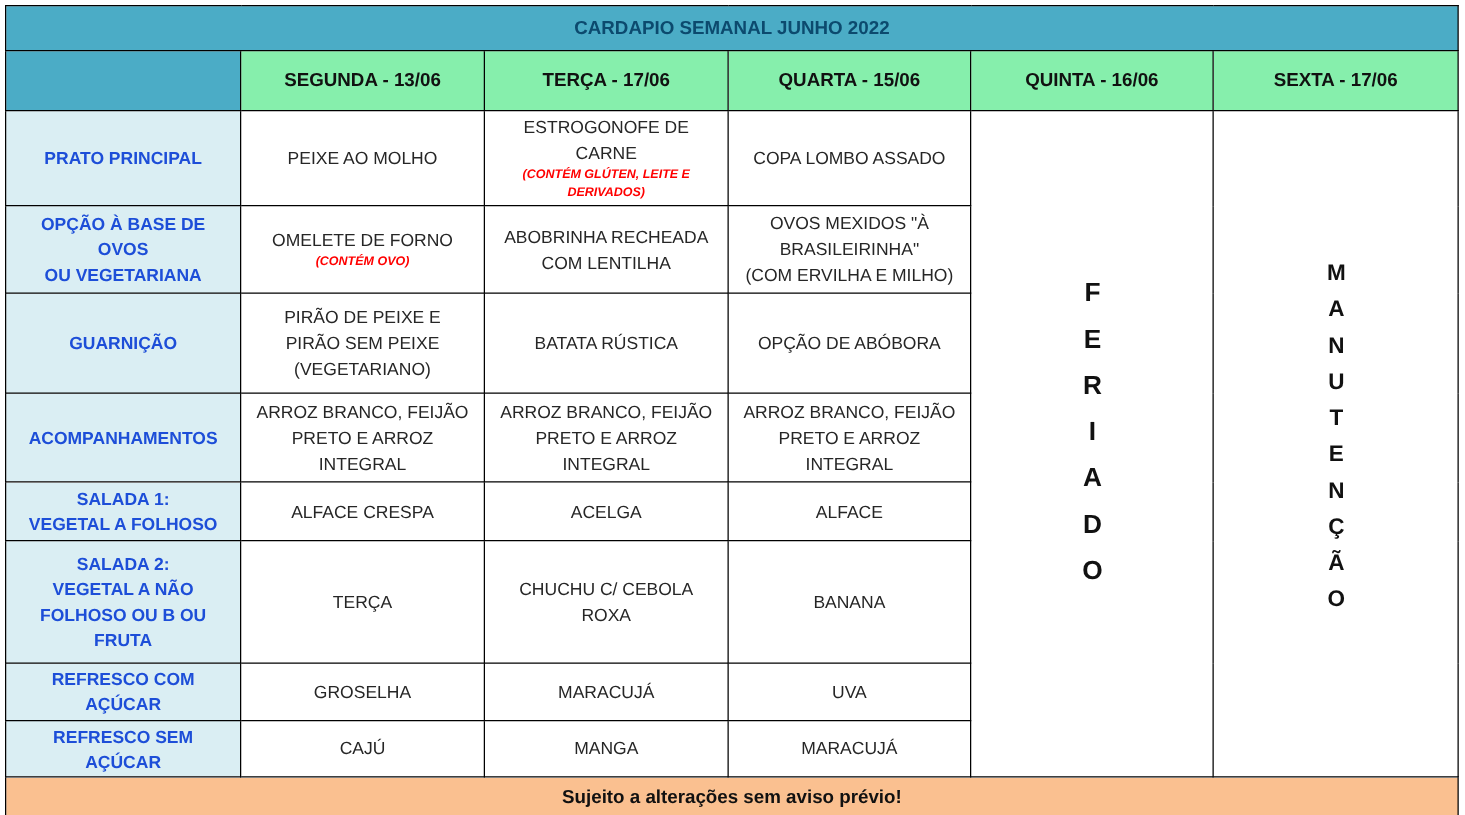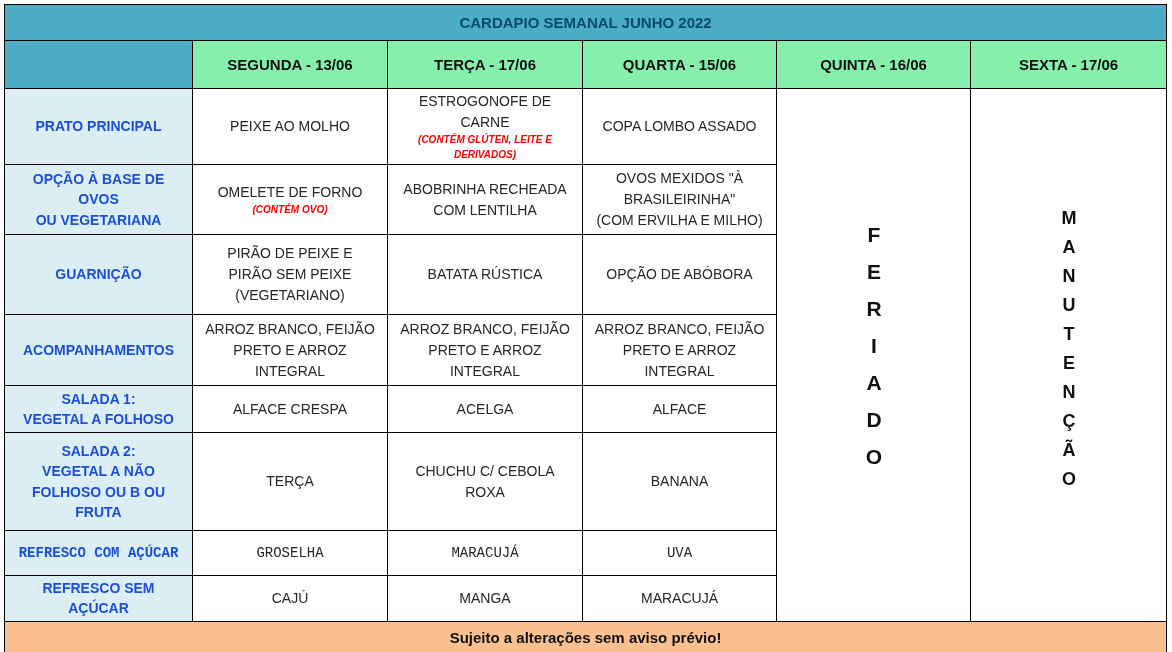--- a/index.html
+++ b/index.html
@@ -19,21 +19,21 @@
   .vtext-sexta{font-size:18px;letter-spacing:9px;}
   .footer-cell{background:#FAC090;font-weight:bold;font-size:15px;color:#111111;}
   .tr-title{height:36px;}
   .tr-header{height:48px;}
   .tr-0{height:74px;}
   .tr-1{height:70px;padding-left:47px;}
   .tr-2{height:80px;}
   .tr-3{height:71px;}
   .tr-4{height:47px;}
   .tr-5{height:98px;margin-left:48px;}
-  .tr-6{height:45px;font-family:Liberation Mono, monospace;}
+  .tr-6{height:45px;}
   .tr-7{height:44px;}
   .tr-footer{height:32px;}
 </style>
 </head>
 <body>
 
 <div class="page">
   <table>
     <colgroup>
       <col style="width:188px">

